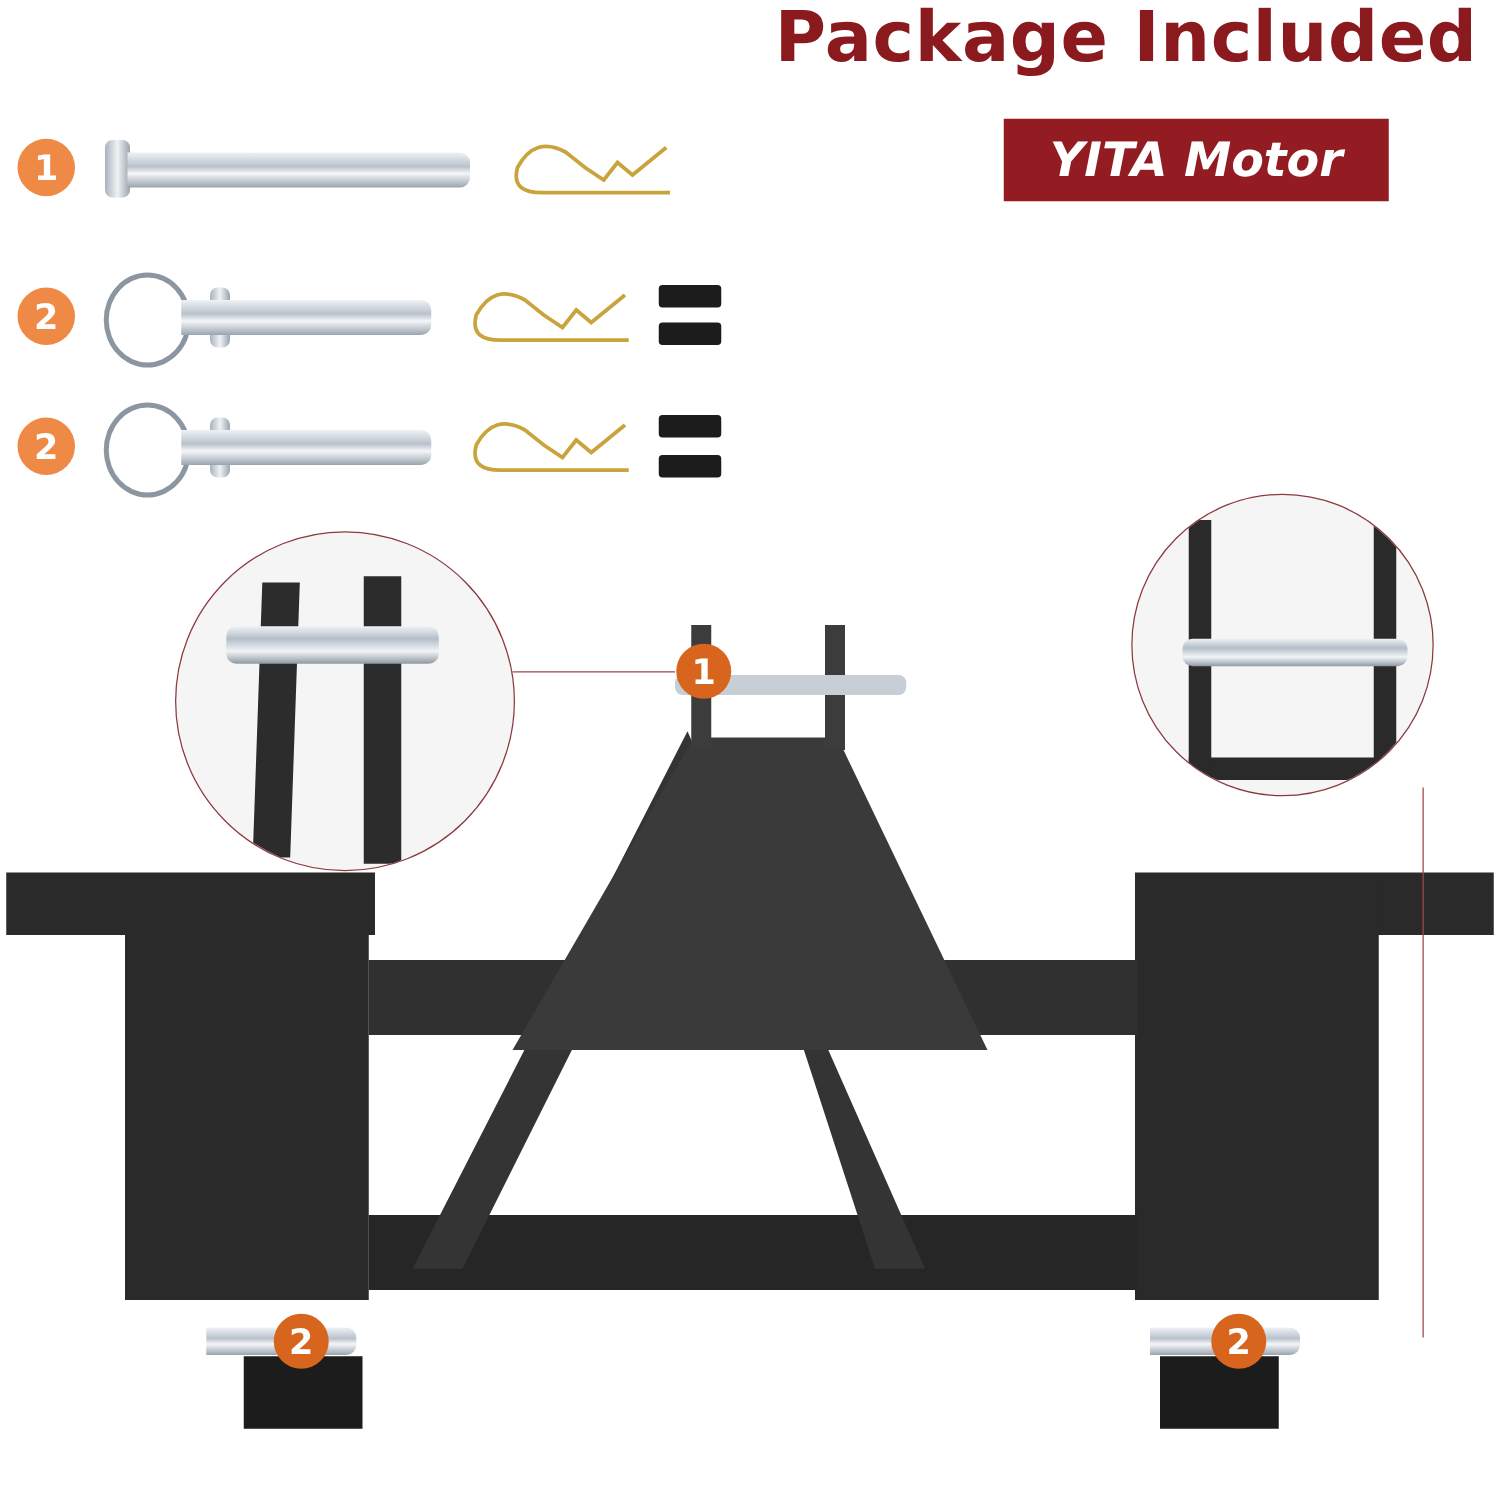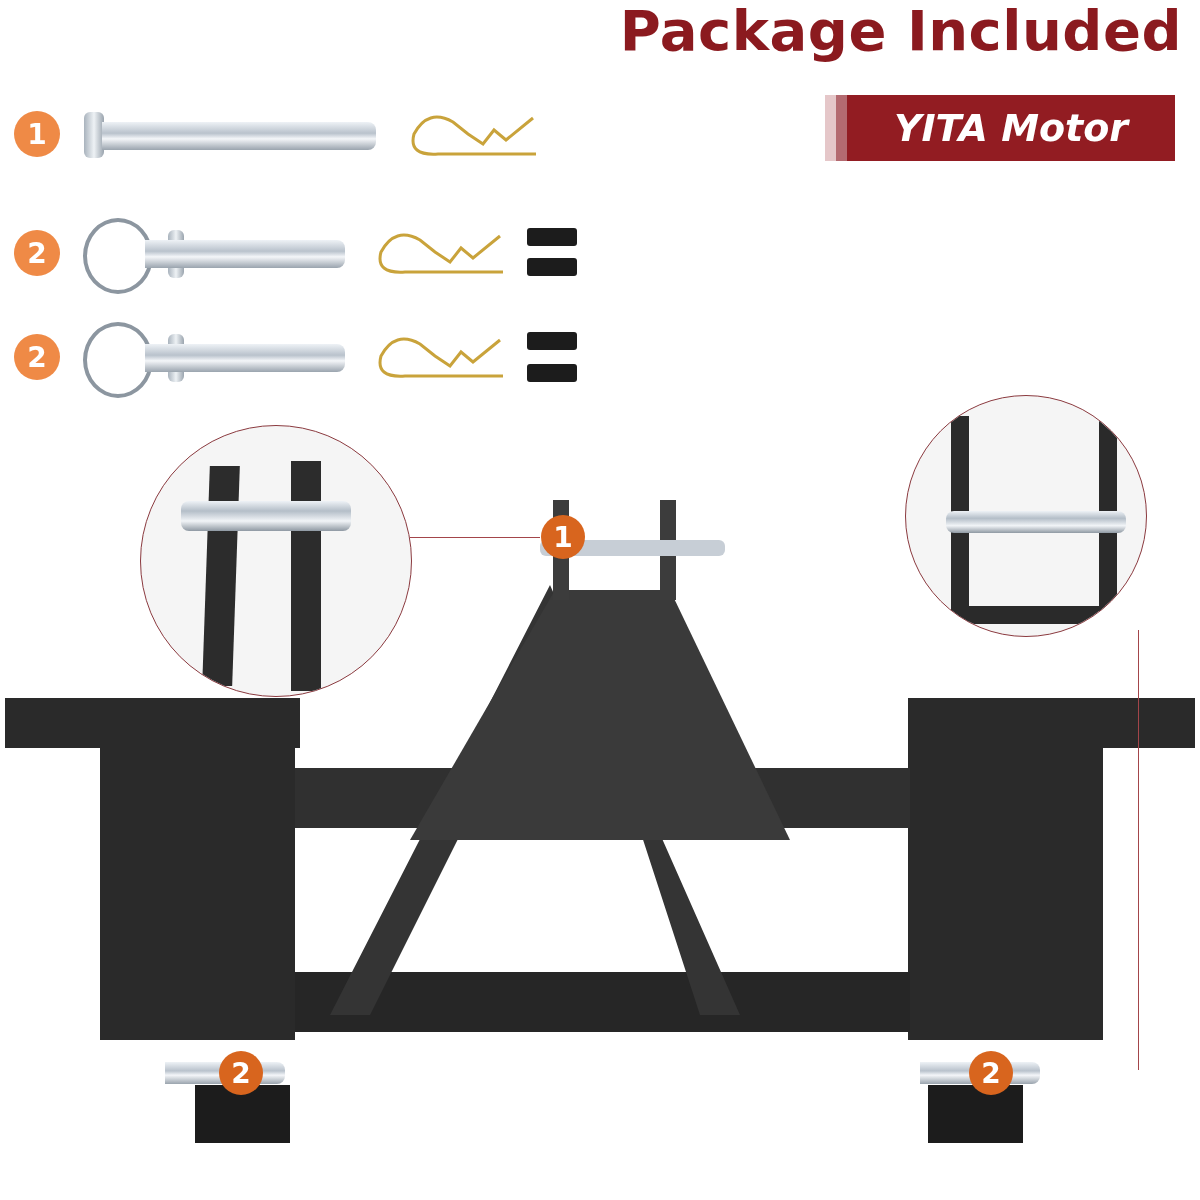--- a/index.html
+++ b/index.html
@@ -1,18 +1,18 @@
 <!DOCTYPE html>
 <html><head>
 <meta charset="utf-8">
 <style>
   html,body{margin:0;padding:0;}
   body{width:1200px;height:1200px;background:#ffffff;position:relative;overflow:hidden;font-family:"Liberation Sans",sans-serif;}
   .title{position:absolute;top:-2px;right:18px;font-family:"DejaVu Sans",sans-serif;font-weight:bold;font-size:56px;color:#8b1a1f;letter-spacing:0.5px;}
-  .brand{position:absolute;top:95px;left:825px;width:350px;height:66px;display:flex;}
+  .brand{position:absolute;top:95px;left:803px;width:308px;height:66px;display:flex;flex-direction:column;}
   .brand .s1{width:11px;background:#e5c7c9;}
   .brand .s2{width:11px;background:#b46a70;}
   .brand .main{flex:1;background:#921c22;display:flex;align-items:center;justify-content:center;color:#fff;font-style:italic;font-weight:bold;font-size:38px;font-family:"DejaVu Sans",sans-serif;}
   .badge{position:absolute;width:46px;height:46px;border-radius:50%;background:#ef8a46;color:#fff;font-weight:bold;font-size:28px;display:flex;align-items:center;justify-content:center;font-family:"DejaVu Sans",sans-serif;}
   .badge.dark{background:#d8651e;width:44px;height:44px;}
   .pin{position:absolute;height:28px;border-radius:0 8px 8px 0;background:linear-gradient(#eef2f6,#b9c2cc 40%,#f4f6f9 60%,#9aa4ae);}
   .pinhead{position:absolute;border-radius:6px;background:linear-gradient(90deg,#a9b3bd,#eef2f5,#9aa4ae);}
   .ring{position:absolute;border:4px solid #8c96a0;border-radius:50%;}
   .bolt{position:absolute;width:50px;height:18px;background:#1c1c1c;border-radius:3px;}
   .frame{position:absolute;background:#2a2a2a;}

